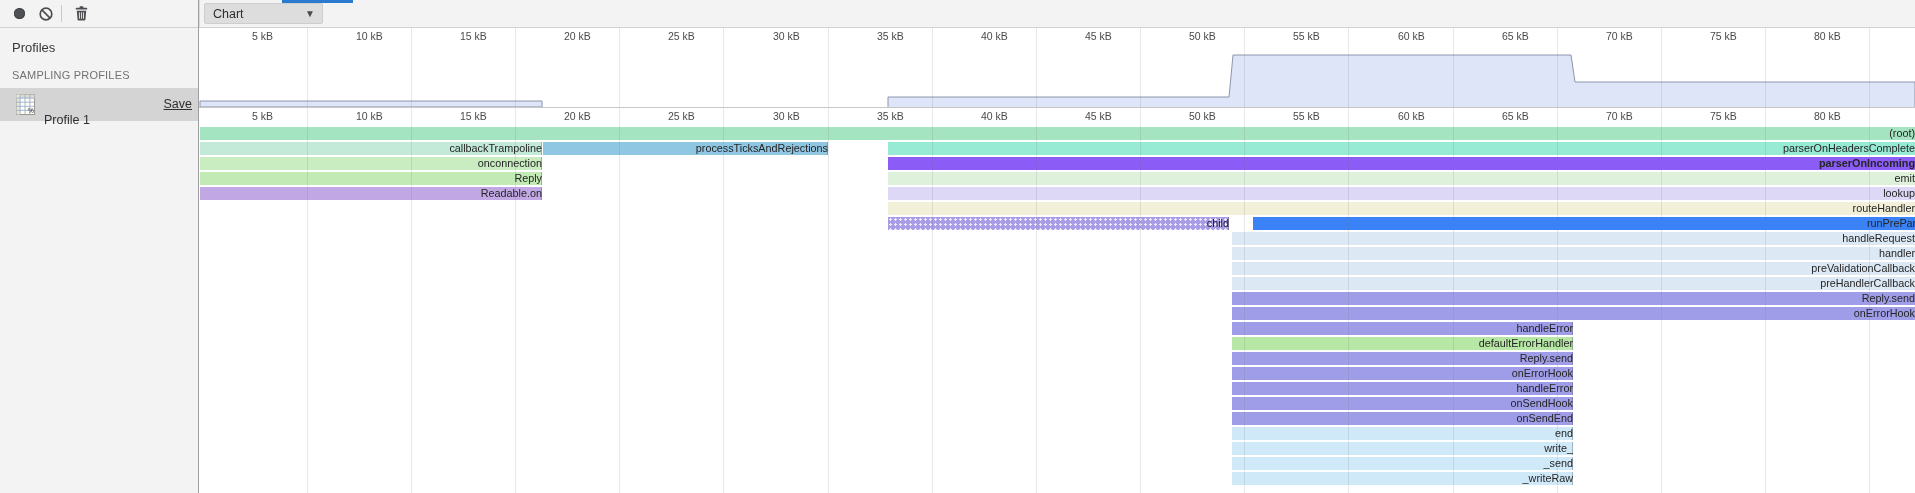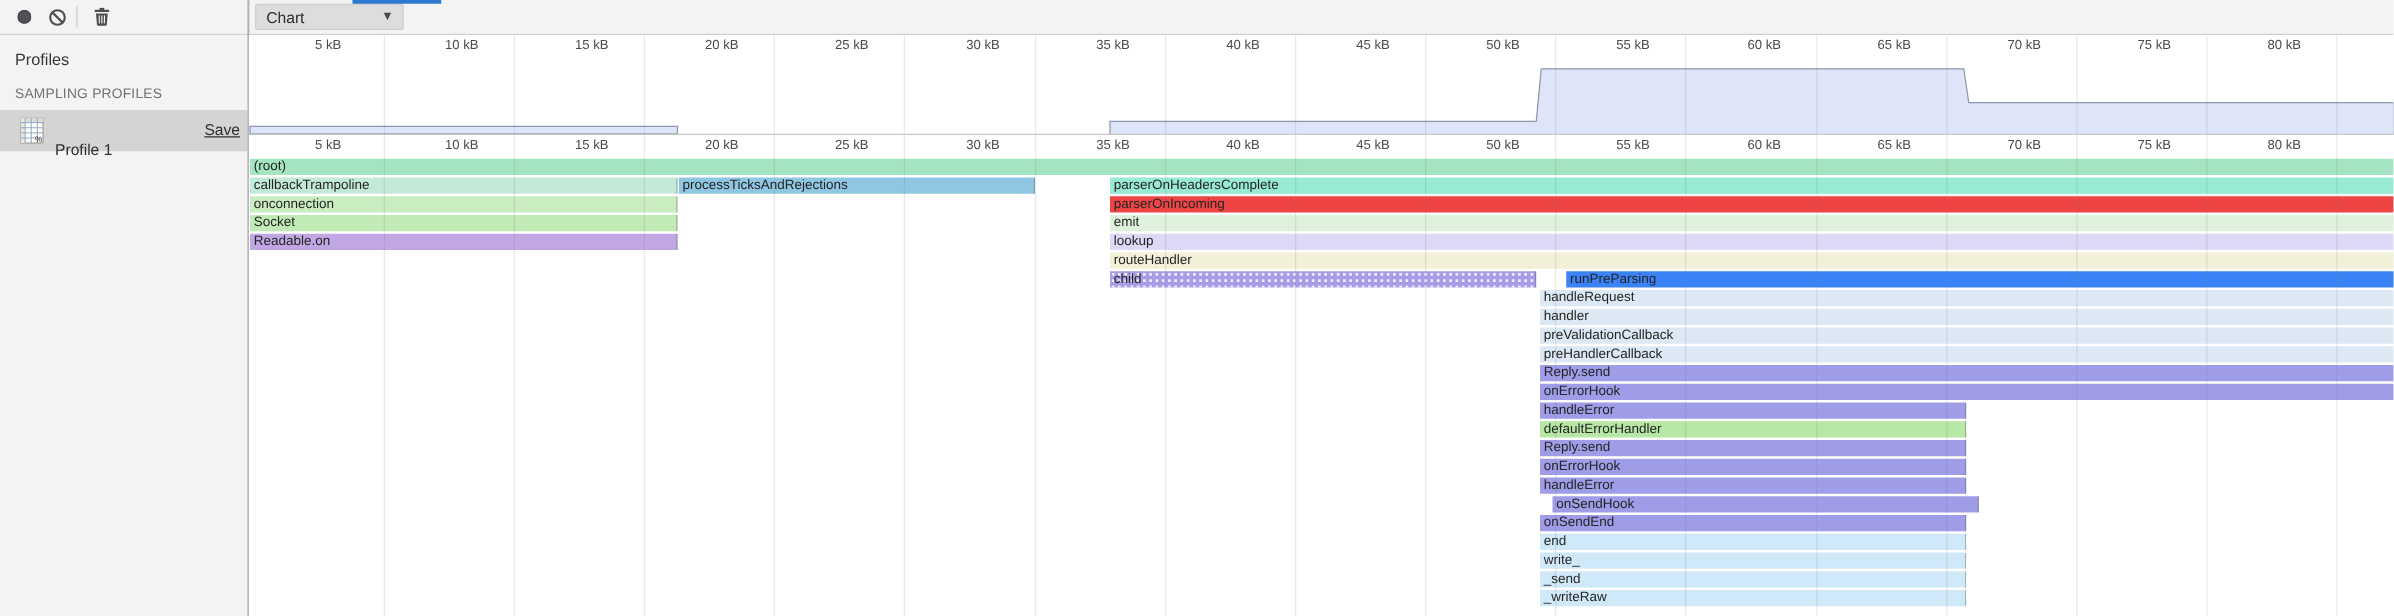--- a/index.html
+++ b/index.html
@@ -42,21 +42,21 @@
   .ruler-flame{top:80px;height:17px;}
   .tick-label{position:absolute;width:52px;text-align:left;font-size:10.5px;color:#4a4a4a;top:2px;}
   .gridlines{position:absolute;left:0;z-index:3;pointer-events:none;}
   .gl-top{top:0;height:79px;}
   .gl-flame{top:80px;height:385px;}
   .gridline{position:absolute;top:0;width:1px;height:100%;background:rgba(120,120,120,0.17);}
   .overview{position:absolute;left:0;top:0;width:1716px;height:80px;z-index:2;}
   .hborder{position:absolute;left:0;top:79px;width:1716px;height:1px;background:#c7c7c7;z-index:4;}
 
   
-  .flame{position:absolute;left:0;top:0;width:1716px;height:465px;z-index:1;}
+  .flame{position:absolute;left:0;top:0;width:1716px;height:465px;z-index:1;text-align:right;}
   .bar{position:absolute;height:13px;box-sizing:border-box;padding-left:3px;
        font-size:10.8px;line-height:13px;color:#252525;white-space:nowrap;overflow:hidden;cursor:pointer;}
   .bar.capped{box-shadow:inset -1px 0 0 rgba(90,90,110,0.4);}
   .bar.dotted{background-image:radial-gradient(rgba(255,255,255,0.8) 1px,transparent 1.3px);
               background-size:5px 5px;}
 </style>
 </head>
 <body>
 
 <div class="app">
@@ -158,40 +158,40 @@
         <span class="tick-label" style="left: 1511px;">75 kB</span>
         <span class="tick-label" style="left: 1615px;">80 kB</span>
       </div>
     <div class="hborder"></div>
     <div class="flame" id="flame">
         <div class="bar" style="left: 1px; width: 1715px; top: 99px; height: 13px; background: rgb(165, 228, 192);">(root)</div>
         <div class="bar capped" style="left: 1px; width: 342px; top: 114px; height: 13px; background: rgb(195, 234, 217);">callbackTrampoline</div>
         <div class="bar capped" style="left: 344px; width: 285px; top: 114px; height: 13px; background: rgb(143, 199, 227);">processTicksAndRejections</div>
         <div class="bar" style="left: 689px; width: 1027px; top: 114px; height: 13px; background: rgb(151, 234, 211);">parserOnHeadersComplete</div>
         <div class="bar capped" style="left: 1px; width: 342px; top: 129px; height: 13px; background: rgb(201, 236, 192);">onconnection</div>
-        <div class="bar" style="left: 689px; width: 1027px; top: 129px; height: 13px; background: #ef4444;">parserOnIncoming</div>
-        <div class="bar capped" style="left: 1px; width: 342px; top: 144px; height: 13px; background: rgb(194, 234, 181);">Socket</div>
+        <div class="bar" style="left: 689px; width: 1027px; top: 129px; height: 13px; background: #8b5cf6; font-weight: bold;">parserOnIncoming</div>
+        <div class="bar capped" style="left: 1px; width: 342px; top: 144px; height: 13px; background: rgb(194, 234, 181);">Reply</div>
         <div class="bar" style="left: 689px; width: 1027px; top: 144px; height: 13px; background: rgb(222, 242, 219);">emit</div>
         <div class="bar capped" style="left: 1px; width: 342px; top: 159px; height: 13px; background: rgb(193, 168, 228);">Readable.on</div>
         <div class="bar" style="left: 689px; width: 1027px; top: 159px; height: 13px; background: rgb(220, 216, 245);">lookup</div>
         <div class="bar" style="left: 689px; width: 1027px; top: 174px; height: 13px; background: rgb(242, 240, 216);">routeHandler</div>
         <div class="bar dotted capped" style="left: 689px; width: 341px; top: 189px; height: 13px; background-color: rgb(168, 156, 230);">child</div>
         <div class="bar" style="left: 1033px; width: 683px; top: 189px; height: 13px; background: #3b82f6; margin-left: 21px;">runPreParsing</div>
         <div class="bar" style="left: 1033px; width: 683px; top: 204px; height: 13px; background: rgb(220, 233, 245);">handleRequest</div>
         <div class="bar" style="left: 1033px; width: 683px; top: 219px; height: 13px; background: rgb(220, 233, 245);">handler</div>
         <div class="bar" style="left: 1033px; width: 683px; top: 234px; height: 13px; background: rgb(220, 233, 245);">preValidationCallback</div>
         <div class="bar" style="left: 1033px; width: 683px; top: 249px; height: 13px; background: rgb(220, 233, 245);">preHandlerCallback</div>
         <div class="bar" style="left: 1033px; width: 683px; top: 264px; height: 13px; background: rgb(160, 157, 232);">Reply.send</div>
         <div class="bar" style="left: 1033px; width: 683px; top: 279px; height: 13px; background: rgb(160, 157, 232);">onErrorHook</div>
         <div class="bar capped" style="left: 1033px; width: 341px; top: 294px; height: 13px; background: rgb(160, 157, 232);">handleError</div>
         <div class="bar capped" style="left: 1033px; width: 341px; top: 309px; height: 13px; background: rgb(183, 231, 165);">defaultErrorHandler</div>
         <div class="bar capped" style="left: 1033px; width: 341px; top: 324px; height: 13px; background: rgb(160, 157, 232);">Reply.send</div>
         <div class="bar capped" style="left: 1033px; width: 341px; top: 339px; height: 13px; background: rgb(160, 157, 232);">onErrorHook</div>
         <div class="bar capped" style="left: 1033px; width: 341px; top: 354px; height: 13px; background: rgb(160, 157, 232);">handleError</div>
-        <div class="bar capped" style="left: 1033px; width: 341px; top: 369px; height: 13px; background: rgb(160, 157, 232); margin-left: 10px;">onSendHook</div>
+        <div class="bar capped" style="left: 1033px; width: 341px; top: 369px; height: 13px; background: rgb(160, 157, 232);">onSendHook</div>
         <div class="bar capped" style="left: 1033px; width: 341px; top: 384px; height: 13px; background: rgb(160, 157, 232);">onSendEnd</div>
         <div class="bar capped" style="left: 1033px; width: 341px; top: 399px; height: 13px; background: rgb(207, 233, 248);">end</div>
         <div class="bar capped" style="left: 1033px; width: 341px; top: 414px; height: 13px; background: rgb(207, 233, 248);">write_</div>
         <div class="bar capped" style="left: 1033px; width: 341px; top: 429px; height: 13px; background: rgb(207, 233, 248);">_send</div>
         <div class="bar capped" style="left: 1033px; width: 341px; top: 444px; height: 13px; background: rgb(207, 233, 248);">_writeRaw</div>
       </div>
     <div class="gridlines gl-flame">
         <div class="gridline" style="left: 108px;"></div>
         <div class="gridline" style="left: 212px;"></div>
         <div class="gridline" style="left: 316px;"></div>

